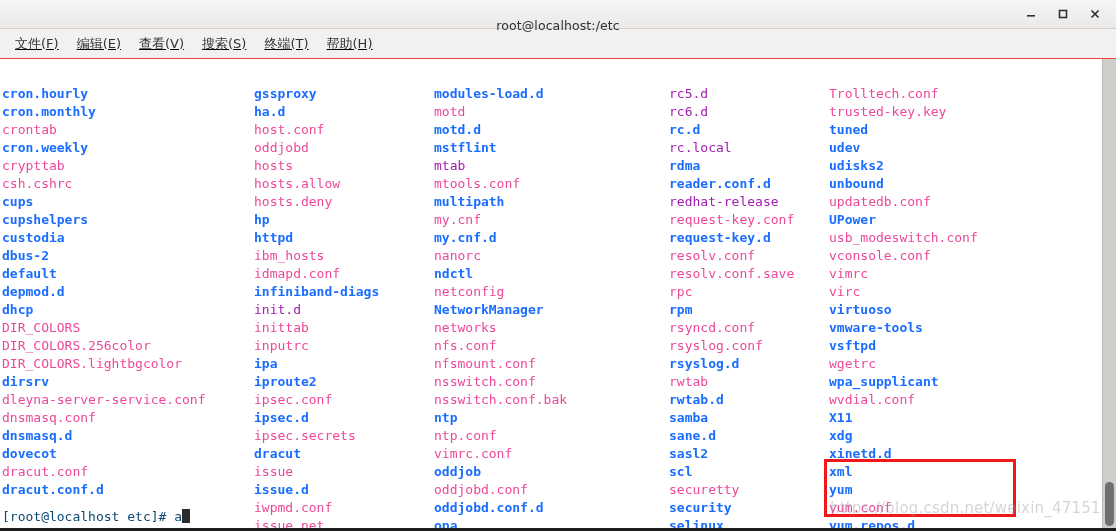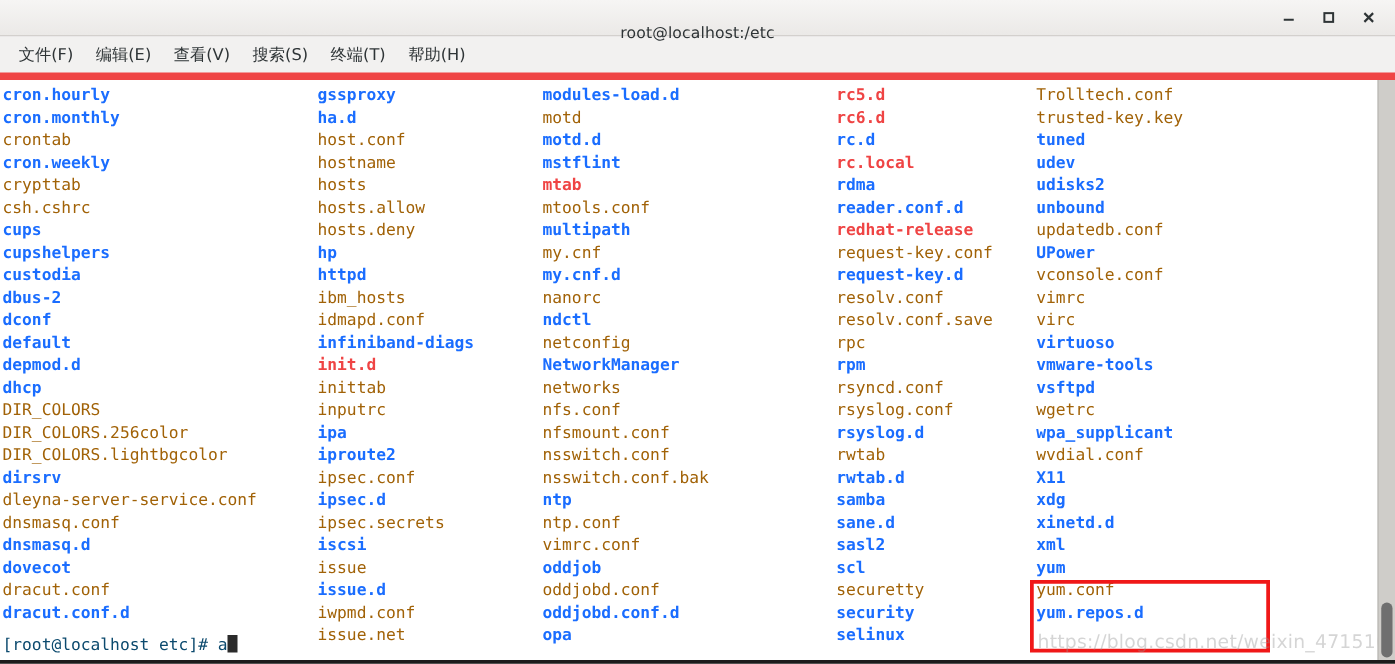--- a/index.html
+++ b/index.html
@@ -61,25 +61,26 @@
     font-size: 13px;
     line-height: 1;
     cursor: default;
   }
   .win-btn svg { display: block; }
 
   
   .menubar {
     height: 29px;
     background: #f2f1f0;
-    border-bottom: 6px solid #ef4444;
+    border-bottom: 1px solid #ef4444;
     display: flex;
     align-items: center;
     padding-left: 6px;
     flex: 0 0 auto;
+    text-decoration: underline;
   }
   .menu-item {
     font-family: "DejaVu Sans", sans-serif;
     font-size: 13px;
     color: #2e3436;
     padding: 3px 9px;
     cursor: default;
     white-space: nowrap;
   }
 
@@ -105,36 +106,37 @@
 
   .ls-grid {
     position: relative;
     display: flex;
     flex-direction: row;
     align-items: flex-start;
   }
   .ls-col {
     display: flex;
     flex-direction: column;
+    margin-top: 22px;
   }
   .ls-col.c0 { width: 252px; }
   .ls-col.c1 { width: 180px; }
   .ls-col.c2 { width: 235px; }
   .ls-col.c3 { width: 160px; }
   .ls-col.c4 { width: 200px; }
 
   .ls-item {
     height: 18px;
     line-height: 18px;
     white-space: nowrap;
     letter-spacing: 0px;
   }
-  .t-file { color: #a16207; }
+  .t-file { color: #ec4899; }
   .t-dir  { color: #1a6dff; font-weight: bold; }
-  .t-link { color: #ef4444; font-weight: bold; }
+  .t-link { color: #a21caf; font-weight: normal; }
 
   
   .prompt-line {
     position: absolute;
     left: 2px;
     bottom: 2px;
     height: 18px;
     line-height: 18px;
     font-family: "DejaVu Sans Mono", monospace;
     font-size: 13px;
@@ -235,57 +237,56 @@
             <div class="ls-item t-dir">cron.hourly</div>
             <div class="ls-item t-dir">cron.monthly</div>
             <div class="ls-item t-file">crontab</div>
             <div class="ls-item t-dir">cron.weekly</div>
             <div class="ls-item t-file">crypttab</div>
             <div class="ls-item t-file">csh.cshrc</div>
             <div class="ls-item t-dir">cups</div>
             <div class="ls-item t-dir">cupshelpers</div>
             <div class="ls-item t-dir">custodia</div>
             <div class="ls-item t-dir">dbus-2</div>
-            <div class="ls-item t-dir">dconf</div>
             <div class="ls-item t-dir">default</div>
             <div class="ls-item t-dir">depmod.d</div>
             <div class="ls-item t-dir">dhcp</div>
             <div class="ls-item t-file">DIR_COLORS</div>
             <div class="ls-item t-file">DIR_COLORS.256color</div>
             <div class="ls-item t-file">DIR_COLORS.lightbgcolor</div>
             <div class="ls-item t-dir">dirsrv</div>
             <div class="ls-item t-file">dleyna-server-service.conf</div>
             <div class="ls-item t-file">dnsmasq.conf</div>
             <div class="ls-item t-dir">dnsmasq.d</div>
             <div class="ls-item t-dir">dovecot</div>
             <div class="ls-item t-file">dracut.conf</div>
             <div class="ls-item t-dir">dracut.conf.d</div>
           </div>
           <div class="ls-col c1">
             <div class="ls-item t-dir">gssproxy</div>
             <div class="ls-item t-dir">ha.d</div>
             <div class="ls-item t-file">host.conf</div>
-            <div class="ls-item t-file">hostname</div>
+            <div class="ls-item t-file">oddjobd</div>
             <div class="ls-item t-file">hosts</div>
             <div class="ls-item t-file">hosts.allow</div>
             <div class="ls-item t-file">hosts.deny</div>
             <div class="ls-item t-dir">hp</div>
             <div class="ls-item t-dir">httpd</div>
             <div class="ls-item t-file">ibm_hosts</div>
             <div class="ls-item t-file">idmapd.conf</div>
             <div class="ls-item t-dir">infiniband-diags</div>
             <div class="ls-item t-link">init.d</div>
             <div class="ls-item t-file">inittab</div>
             <div class="ls-item t-file">inputrc</div>
             <div class="ls-item t-dir">ipa</div>
             <div class="ls-item t-dir">iproute2</div>
             <div class="ls-item t-file">ipsec.conf</div>
             <div class="ls-item t-dir">ipsec.d</div>
             <div class="ls-item t-file">ipsec.secrets</div>
-            <div class="ls-item t-dir">iscsi</div>
+            <div class="ls-item t-dir">dracut</div>
             <div class="ls-item t-file">issue</div>
             <div class="ls-item t-dir">issue.d</div>
             <div class="ls-item t-file">iwpmd.conf</div>
             <div class="ls-item t-file">issue.net</div>
           </div>
           <div class="ls-col c2">
             <div class="ls-item t-dir">modules-load.d</div>
             <div class="ls-item t-file">motd</div>
             <div class="ls-item t-dir">motd.d</div>
             <div class="ls-item t-dir">mstflint</div>
@@ -340,20 +341,21 @@
           </div>
           <div class="ls-col c4">
             <div class="ls-item t-file">Trolltech.conf</div>
             <div class="ls-item t-file">trusted-key.key</div>
             <div class="ls-item t-dir">tuned</div>
             <div class="ls-item t-dir">udev</div>
             <div class="ls-item t-dir">udisks2</div>
             <div class="ls-item t-dir">unbound</div>
             <div class="ls-item t-file">updatedb.conf</div>
             <div class="ls-item t-dir">UPower</div>
+            <div class="ls-item t-file">usb_modeswitch.conf</div>
             <div class="ls-item t-file">vconsole.conf</div>
             <div class="ls-item t-file">vimrc</div>
             <div class="ls-item t-file">virc</div>
             <div class="ls-item t-dir">virtuoso</div>
             <div class="ls-item t-dir">vmware-tools</div>
             <div class="ls-item t-dir">vsftpd</div>
             <div class="ls-item t-file">wgetrc</div>
             <div class="ls-item t-dir">wpa_supplicant</div>
             <div class="ls-item t-file">wvdial.conf</div>
             <div class="ls-item t-dir">X11</div>

